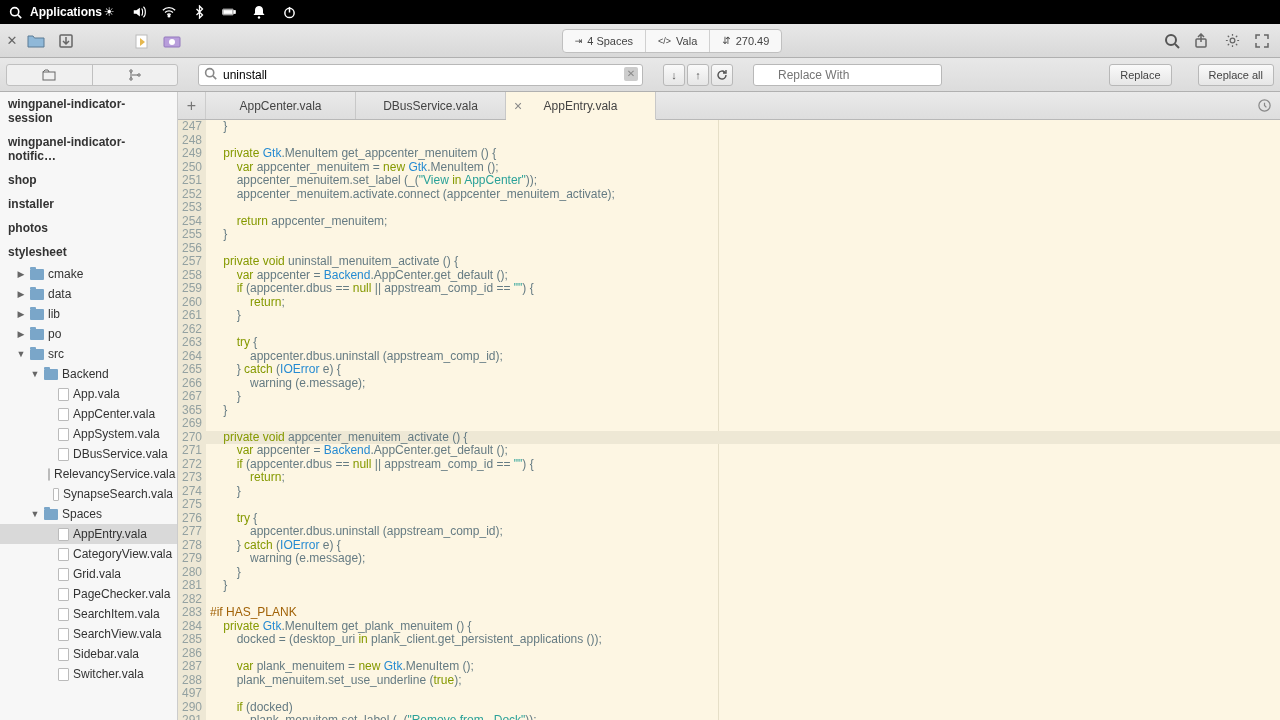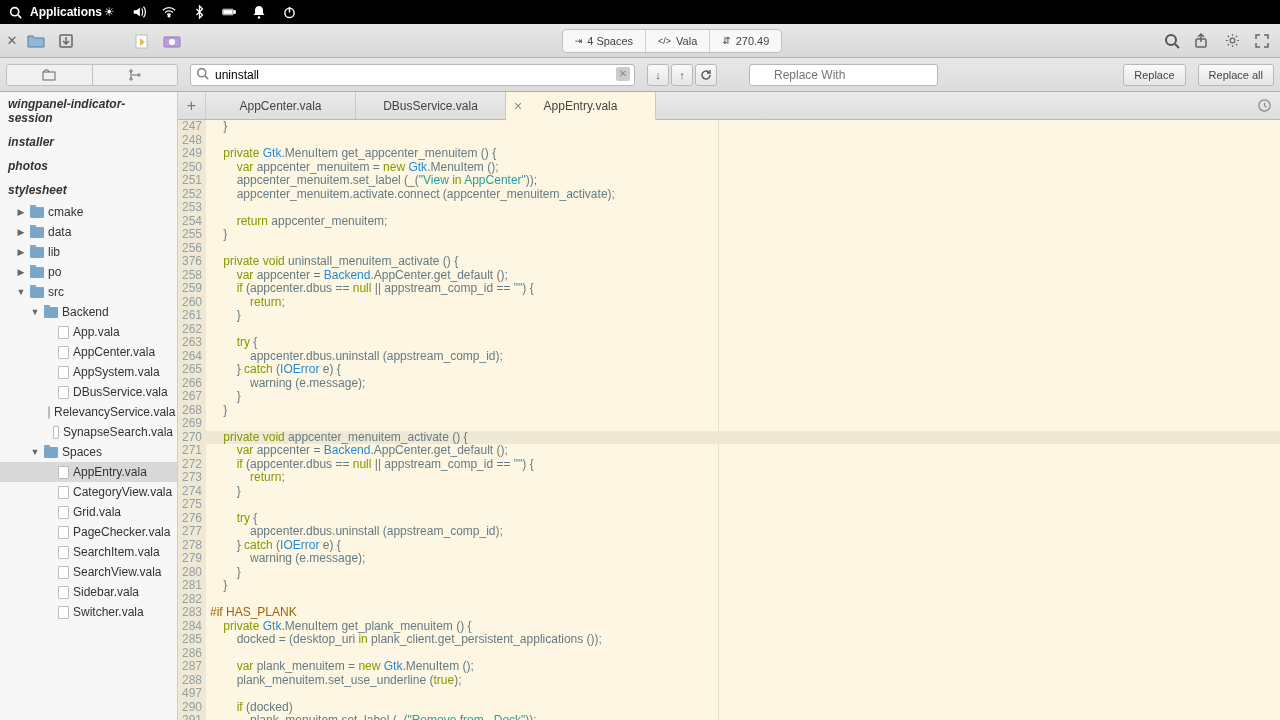--- a/index.html
+++ b/index.html
@@ -14,38 +14,38 @@
 .toolbar { height: 34px; background: linear-gradient(#e8e8e8, #d8d8d8); border-bottom: 1px solid #b0b0b0; display: flex; align-items: center; padding: 0 6px; gap: 6px; }
 .toolbar-left { display: flex; gap: 6px; align-items: center; }
 .toolbar-center { flex: 1; display: flex; justify-content: center; gap: 4px; }
 .toolbar-right { display: flex; gap: 6px; align-items: center; }
 .toolbtn { width: 24px; height: 24px; border-radius: 3px; display: flex; align-items: center; justify-content: center; color: #555; }
 .pill-group { display: flex; background: #f8f8f8; border: 1px solid #c0c0c0; border-radius: 4px; overflow: hidden; height: 24px; }
 .pill { padding: 0 12px; display: flex; align-items: center; gap: 5px; font-size: 11px; color: #444; border-right: 1px solid #d0d0d0; }
 .pill:last-child { border-right: none; }
 .close-x { width: 12px; height: 12px; border-radius: 2px; color: #666; font-size: 13px; display:flex; align-items:center; justify-content:center; }
 
-.searchbar { height: 34px; background: linear-gradient(#e8e8e8, #dcdcdc); border-bottom: 1px solid #b0b0b0; display: flex; align-items: center; padding: 0 6px; gap: 12px; }
+.searchbar { height: 34px; background: linear-gradient(#e8e8e8, #dcdcdc); border-bottom: 1px solid #b0b0b0; display: flex; align-items: center; padding: 0 6px; gap: 20px; }
 .sidebar-toggles { width: 172px; display: flex; border: 1px solid #c0c0c0; border-radius: 3px; overflow: hidden; height: 22px; background: #f0f0f0; }
 .sidebar-toggles > div { flex: 1; display: flex; align-items: center; justify-content: center; color: #555; }
 .sidebar-toggles > div:first-child { border-right: 1px solid #c0c0c0; }
 .search-input-wrap { flex: 0 0 445px; position: relative; }
 .search-input { width: 100%; height: 22px; border: 1px solid #b8b8b8; border-radius: 3px; padding: 0 22px 0 24px; font-size: 12px; background: #fff; }
 .search-icon-in { position: absolute; left: 6px; top: 3px; color: #888; }
 .clear-icon-in { position: absolute; right: 5px; top: 3px; color: #888; width: 14px; height: 14px; background:#ccc; border-radius:2px; font-size:10px; display:flex; align-items:center; justify-content:center; }
 .nav-btns { display: flex; gap: 2px; }
 .nav-btn { width: 22px; height: 22px; border: 1px solid #b8b8b8; border-radius: 3px; background: linear-gradient(#fafafa,#e6e6e6); display:flex; align-items:center; justify-content:center; color:#555; font-size:11px; }
 .replace-input { flex: 1; height: 22px; border: 1px solid #b8b8b8; border-radius: 3px; padding: 0 8px 0 24px; font-size: 12px; background: #fff; color: #999; position: relative; }
-.replace-wrap { flex: 1; position: relative; margin-left: 20px; }
+.replace-wrap { flex: 1; position: relative; }
 .replace-icon-in { position: absolute; left: 6px; top: 3px; color: #888; }
-.replace-btn { height: 22px; padding: 0 10px; border: 1px solid #b8b8b8; border-radius: 3px; background: linear-gradient(#fafafa,#e6e6e6); font-size: 11px; color: #444; display:flex; align-items:center; }
+.replace-btn { height: 22px; padding: 0 10px; border: 1px solid #b8b8b8; border-radius: 3px; background: linear-gradient(#fafafa,#e6e6e6); font-size: 11px; color: #444; display:flex; align-items:center;margin-left:6px; }
 
 .main { display: flex; height: calc(720px - 24px - 34px - 34px); }
 .sidebar { width: 178px; background: #f7f7f7; border-right: 1px solid #ccc; overflow-y: auto; font-size: 12px; }
-.prj { padding: 5px 8px; color: #333; font-weight: 600; cursor: pointer; font-style: italic; }
+.prj { padding: 5px 8px; color: #333; font-weight: 600; cursor: pointer; }
 .tree { }
 .tree-item { display: flex; align-items: center; padding: 3px 4px; gap: 4px; color: #333; cursor: pointer; }
 .tree-item.sel { background: #d9d9d9; }
 .disclosure { width: 10px; text-align: center; color: #666; font-size: 9px; }
 .folder-icon { width: 14px; height: 11px; background: #7aa6c9; border-radius: 1px; position: relative; }
 .folder-icon:before { content:""; position:absolute; top:-2px; left:0; width:6px; height:2px; background:#7aa6c9; border-radius:1px 1px 0 0; }
 .file-icon { width: 11px; height: 13px; background: #fff; border: 1px solid #bbb; border-radius: 1px; }
 .indent-1 { padding-left: 16px; }
 .indent-2 { padding-left: 30px; }
 .indent-3 { padding-left: 44px; }
@@ -239,20 +239,22 @@
     <input class="replace-input" placeholder="Replace With" style="">
   </div>
   <div class="replace-btn">Replace</div>
   <div class="replace-btn">Replace all</div>
 </div>
 
 <div class="main">
   <div class="sidebar">
     <div id="projects">
         <div class="prj">wingpanel-indicator-session</div>
+        <div class="prj">wingpanel-indicator-notific…</div>
+        <div class="prj">shop</div>
         <div class="prj">installer</div>
         <div class="prj">photos</div>
         <div class="prj">stylesheet</div>
       </div>
     <div class="tree" id="tree">
         <div class="tree-item indent-1">
           <span class="disclosure">▶</span>
           <span class="folder-icon"></span>
           <span>cmake</span>
         </div>
@@ -386,32 +388,32 @@
           <div>247</div>
           <div>248</div>
           <div>249</div>
           <div>250</div>
           <div>251</div>
           <div>252</div>
           <div>253</div>
           <div>254</div>
           <div>255</div>
           <div>256</div>
-          <div>376</div>
+          <div>257</div>
           <div>258</div>
           <div>259</div>
           <div>260</div>
           <div>261</div>
           <div>262</div>
           <div>263</div>
           <div>264</div>
           <div>265</div>
           <div>266</div>
           <div>267</div>
-          <div>268</div>
+          <div>365</div>
           <div>269</div>
           <div>270</div>
           <div>271</div>
           <div>272</div>
           <div>273</div>
           <div>274</div>
           <div>275</div>
           <div>276</div>
           <div>277</div>
           <div>278</div>

